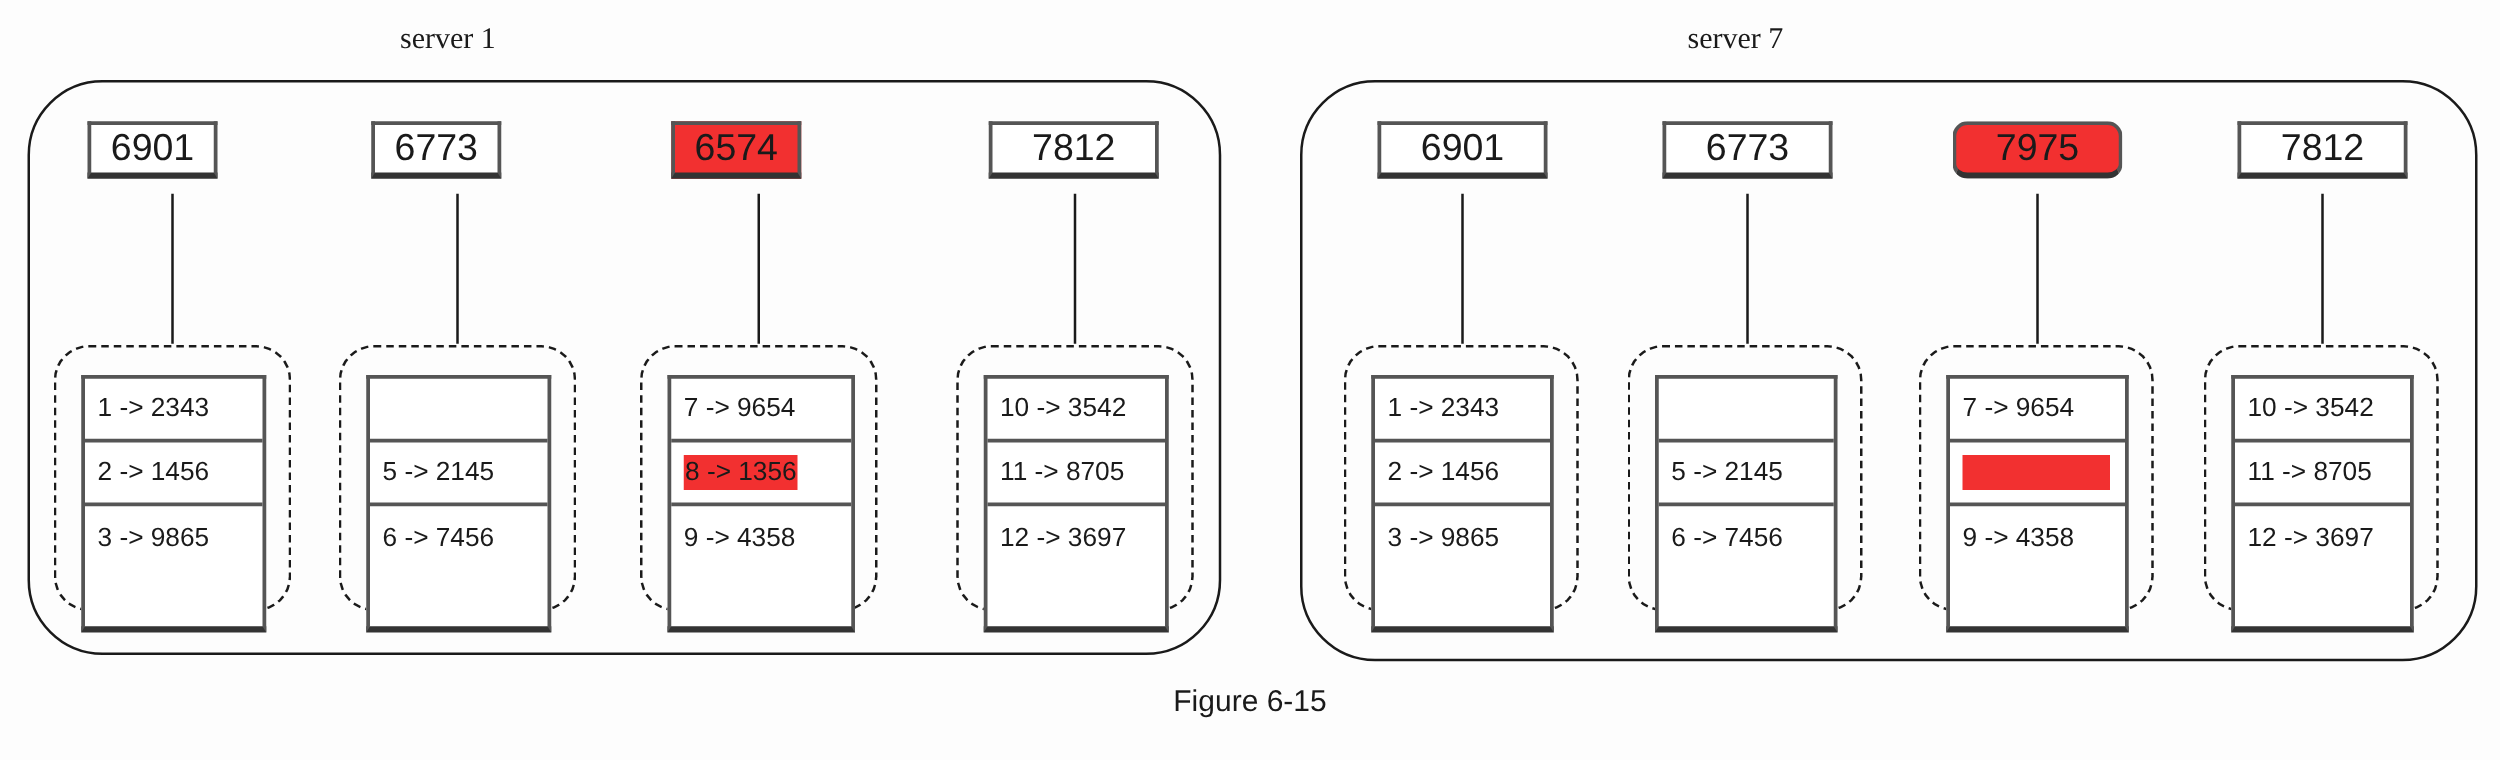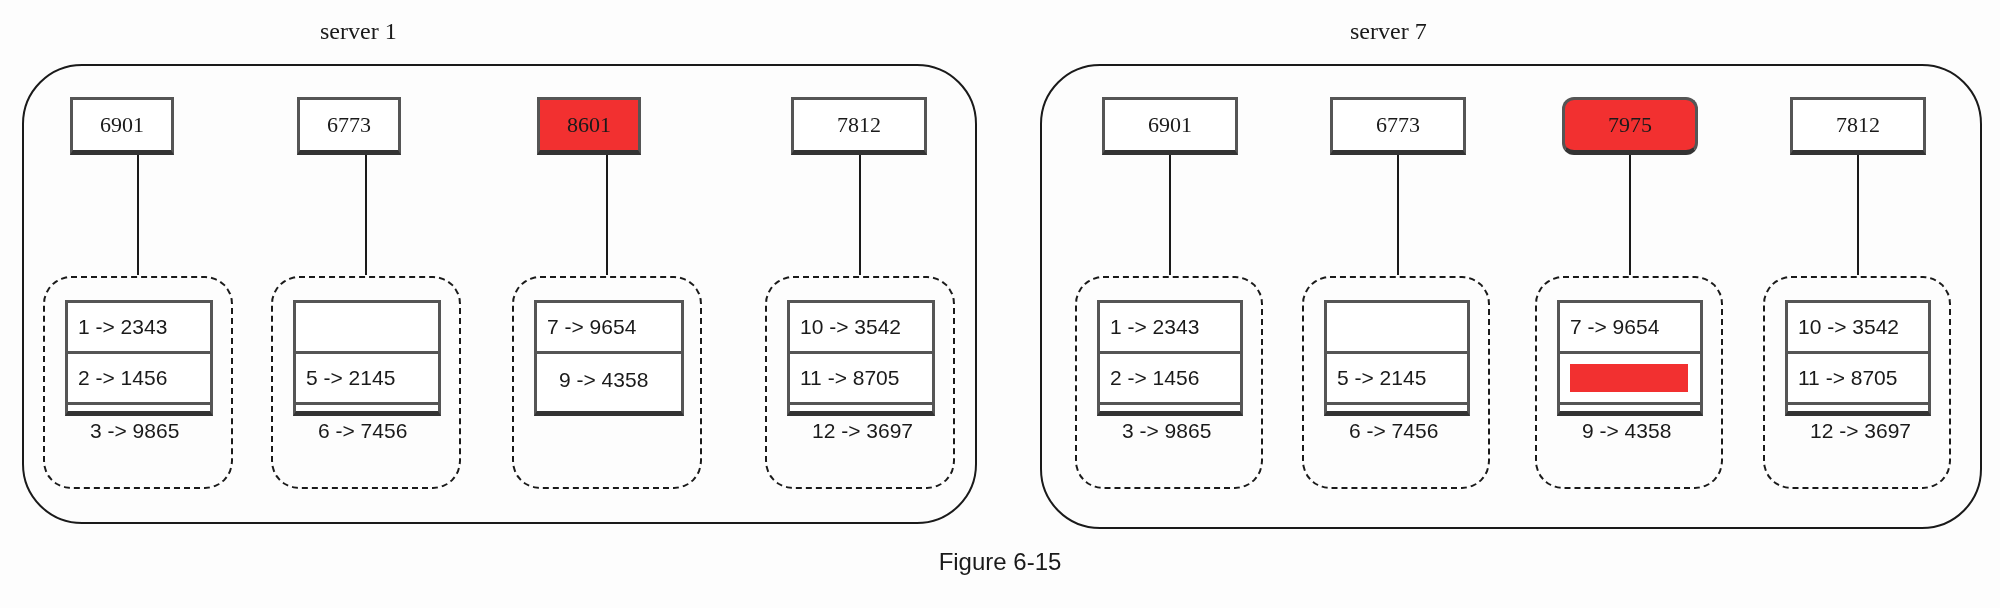--- a/index.html
+++ b/index.html
@@ -1,43 +1,43 @@
 <!DOCTYPE html>
 <html><head>
 <meta charset="utf-8">
 <style>
   html, body { margin:0; padding:0; background:#fdfdfd; }
   body { width:2000px; height:608px; position:relative; overflow:hidden; font-family:"Liberation Sans", sans-serif; color:#1a1a1a; }
   .server-title { position:absolute; top:18px; font-family:"Liberation Serif", serif; font-size:24px; width:300px; }
   .server { position:absolute; top:64px; border:2px solid #1a1a1a; border-radius:60px; box-sizing:border-box; }
-  .node { position:absolute; top:97px; height:58px; box-sizing:border-box; border:3px solid #555; border-bottom-width:5px; border-bottom-color:#333; background:#fff; display:flex; align-items:center; justify-content:center; font-size:22px;font-family:Liberation Serif, serif; }
+  .node { position:absolute; top:97px; height:46px; box-sizing:border-box; border:3px solid #555; border-bottom-width:5px; border-bottom-color:#333; background:#fff; display:flex; align-items:center; justify-content:center; font-size:30px; }
   .node.red { background:#f23030; }
   .vline { position:absolute; top:155px; width:2px; height:120px; background:#1a1a1a; }
   .group { position:absolute; top:276px; height:213px; border:2px dashed #1a1a1a; border-radius:28px; box-sizing:border-box; }
-  .table { position:absolute; top:300px; height:116px; box-sizing:border-box; border:3px solid #555; border-bottom-width:5px; border-bottom-color:#333; background:#fff; }
+  .table { position:absolute; top:300px; height:206px; box-sizing:border-box; border:3px solid #555; border-bottom-width:5px; border-bottom-color:#333; background:#fff; }
   .row { height:51px; box-sizing:border-box; border-bottom:3px solid #555; display:flex; align-items:center; padding-left:10px; font-size:21px; }
-  .row:last-child { border-bottom:none;margin-left:12px; }
+  .row:last-child { border-bottom:none; }
   .hl { background:#f23030; padding:2px 1px; }
   .hl-empty { background:#f23030; display:inline-block; width:118px; height:28px; }
   .caption { position:absolute; top:548px; left:850px; width:300px; text-align:center; font-size:24px; }
 </style>
 </head>
 <body>
 
 <div class="server-title" style="left:320px;">server 1</div>
 <div class="server" style="left:22px; width:955px; height:460px;"></div>
 
 <div class="node" style="left:70px; width:104px;">
     <span>6901</span>
   </div>
 <div class="node" style="left:297px; width:104px;">
     <span>6773</span>
   </div>
 <div class="node red" style="left: 537px; width: 104px; background: rgb(242, 48, 48);">
-    <span>8601</span>
+    <span>6574</span>
   </div>
 <div class="node" style="left:791px; width:136px;">
     <span>7812</span>
   </div>
 
 <div class="vline" style="left:137px;"></div>
 <div class="vline" style="left:365px;"></div>
 <div class="vline" style="left:606px;"></div>
 <div class="vline" style="left:859px;"></div>
 
@@ -51,20 +51,23 @@
   <div class="row">2 -&gt; 1456</div>
   <div class="row">3 -&gt; 9865</div>
 </div>
 <div class="table" style="left:293px; width:148px;">
   <div class="row"></div>
   <div class="row">5 -&gt; 2145</div>
   <div class="row">6 -&gt; 7456</div>
 </div>
 <div class="table" style="left:534px; width:150px;">
   <div class="row">7 -&gt; 9654</div>
+  <div class="row">
+      <span class="hl" style="background: rgb(242, 48, 48);">8 -&gt; 1356</span>
+    </div>
   <div class="row">9 -&gt; 4358</div>
 </div>
 <div class="table" style="left:787px; width:148px;">
   <div class="row">10 -&gt; 3542</div>
   <div class="row">11 -&gt; 8705</div>
   <div class="row">12 -&gt; 3697</div>
 </div>
 
 <div class="server-title" style="left:1350px;">server 7</div>
 <div class="server" style="left:1040px; width:942px; height:465px;"></div>

